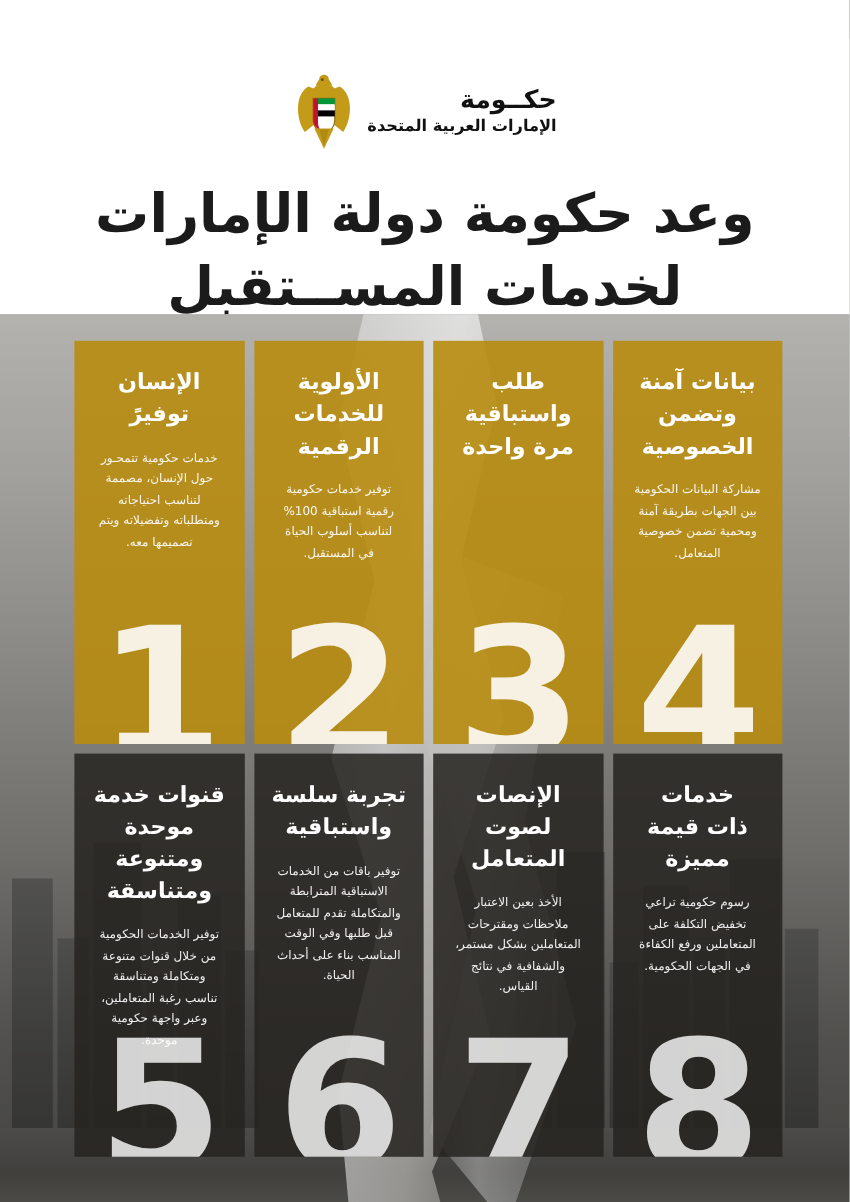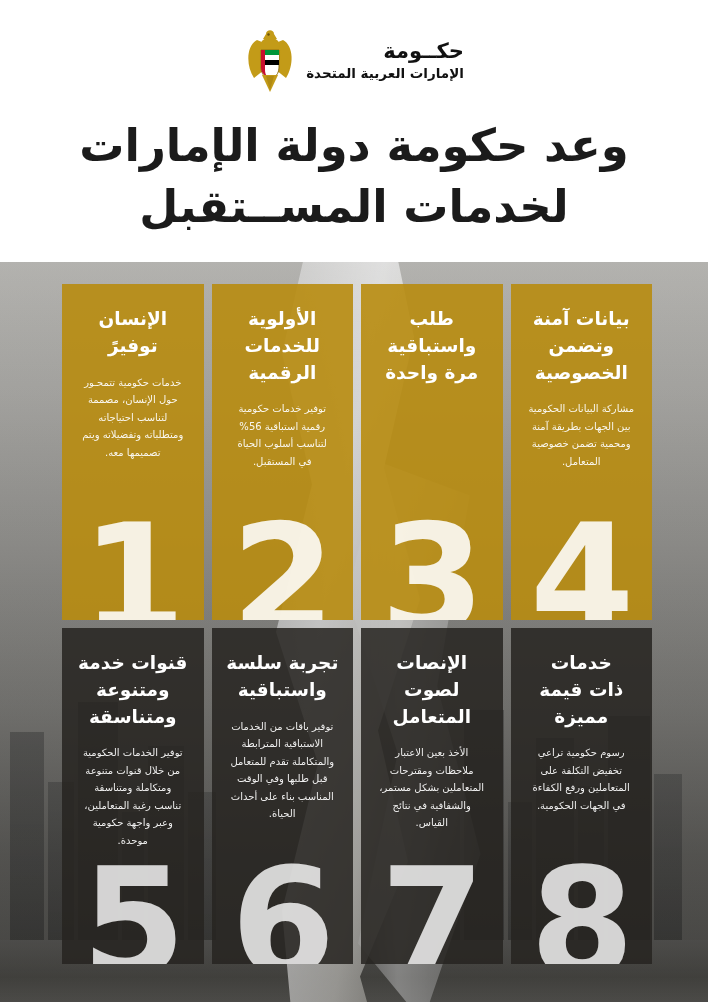--- a/index.html
+++ b/index.html
@@ -13,20 +13,21 @@
     font-family: "DejaVu Sans", "Liberation Sans", sans-serif;
     overflow: hidden;
     position: relative;
   }
 
   
   .header {
     height: 332px;
     background: #ffffff;
     position: relative;
+    margin-top: 32px;
   }
   .emblem-row {
     display: flex;
     flex-direction: row;
     align-items: center;
     justify-content: center;
     gap: 10px;
     padding-top: 26px;
   }
   .emblem {
@@ -276,21 +277,21 @@
       </div>
       <div class="card-num">3</div>
     </div>
 
     <div class="card gold">
       <div class="card-title">
         <div>الأولوية</div>
         <div>للخدمات</div>
         <div>الرقمية</div>
       </div>
-      <div class="card-desc">توفير خدمات حكومية رقمية استباقية 56% لتناسب أسلوب الحياة في المستقبل.</div>
+      <div class="card-desc">توفير خدمات حكومية رقمية استباقية 100% لتناسب أسلوب الحياة في المستقبل.</div>
       <div class="card-num">2</div>
     </div>
 
     <div class="card gold">
       <div class="card-title">
         <div>الإنسان</div>
         <div>توفيرً</div>
       </div>
       <div class="card-desc">خدمات حكومية تتمحـور حول الإنسان، مصممة لتناسب احتياجاته ومتطلباته وتفضيلاته ويتم تصميمها معه.</div>
       <div class="card-num">1</div>
@@ -321,20 +322,21 @@
         <div>تجربة سلسة</div>
         <div>واستباقية</div>
       </div>
       <div class="card-desc">توفير باقات من الخدمات الاستباقية المترابطة والمتكاملة تقدم للمتعامل قبل طلبها وفي الوقت المناسب بناء على أحداث الحياة.</div>
       <div class="card-num">6</div>
     </div>
 
     <div class="card dark">
       <div class="card-title">
         <div>قنوات خدمة</div>
+        <div>موحدة</div>
         <div>ومتنوعة</div>
         <div>ومتناسقة</div>
       </div>
       <div class="card-desc">توفير الخدمات الحكومية من خلال قنوات متنوعة ومتكاملة ومتناسقة تناسب رغبة المتعاملين، وعبر واجهة حكومية موحدة.</div>
       <div class="card-num">5</div>
     </div>
 
   </div>
 </div>
 

